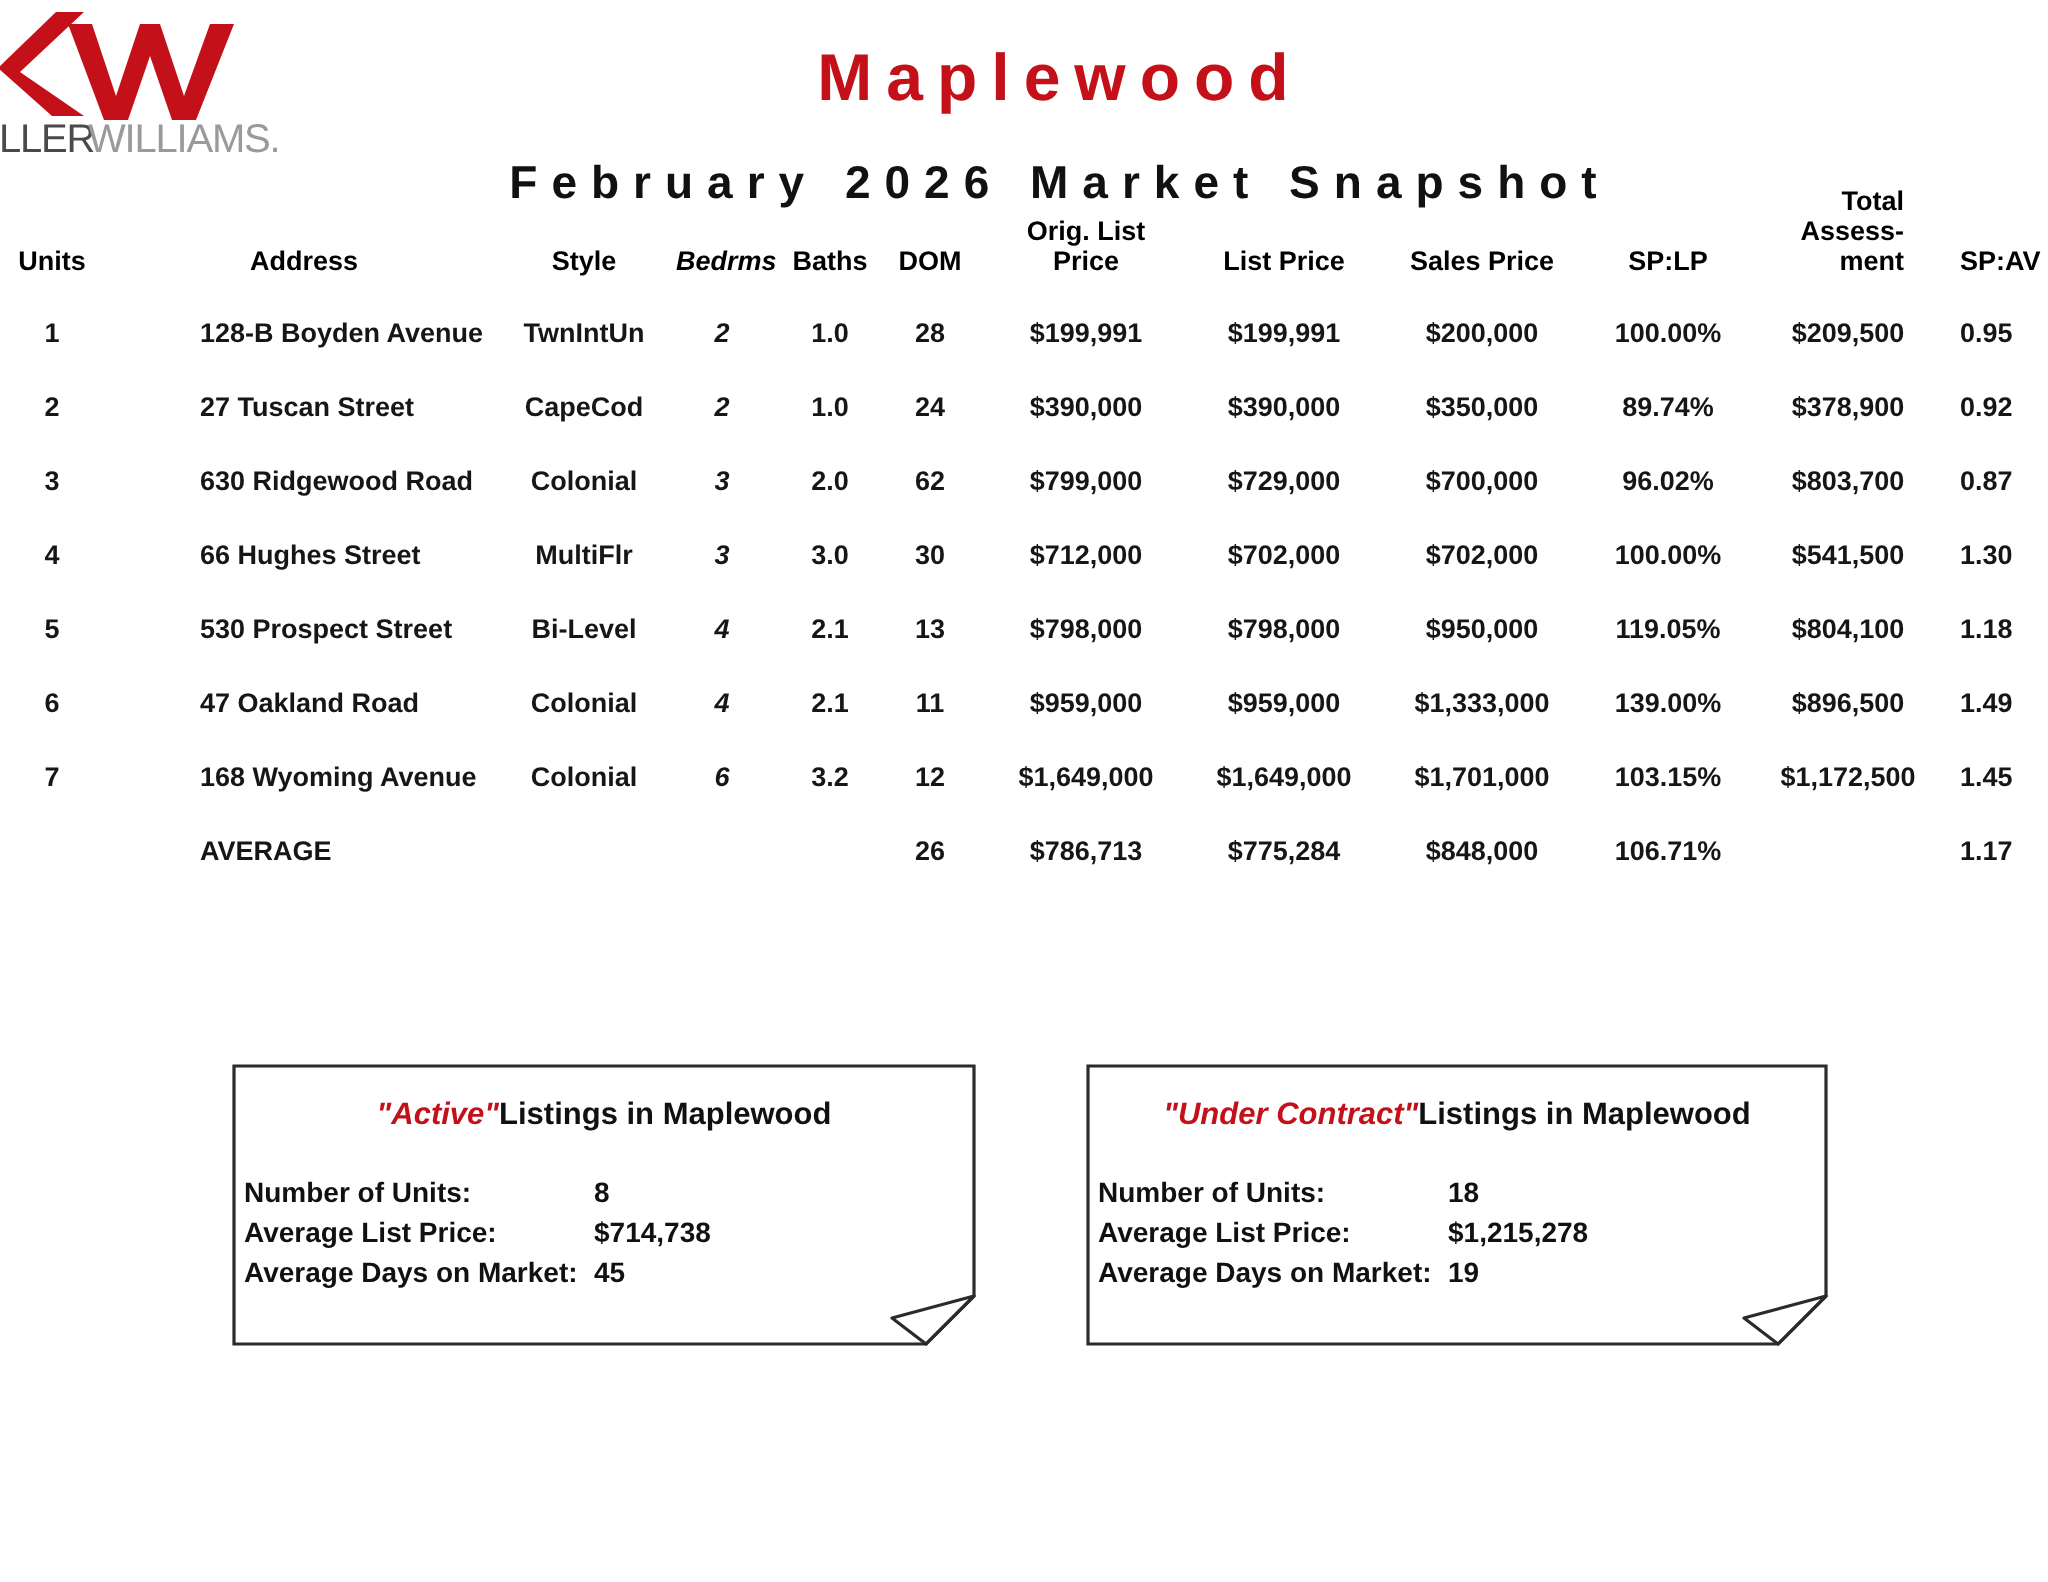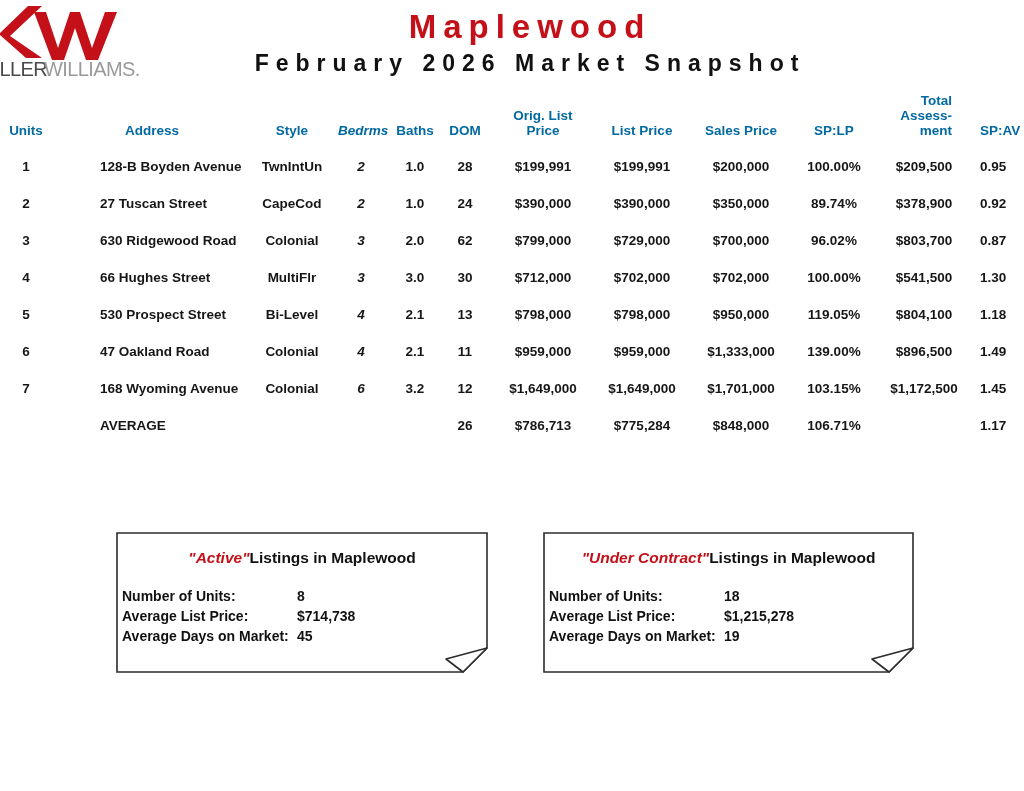--- a/index.html
+++ b/index.html
@@ -30,61 +30,61 @@
     left: -28px;
     top: 4px;
     width: 180px;
     height: 78px;
   }
   #kw-logo svg { display: block; }
 
   #title-block {
     position: absolute;
     left: 150px;
-    top: 8px;
+    top: 20px;
     width: 760px;
     text-align: center;
   }
   #main-title {
     font-size: 33px;
     font-weight: bold;
     color: #C41019;
     letter-spacing: 7px;
     line-height: 38px;
     white-space: nowrap;
     font-family: "Liberation Sans", sans-serif;
   }
   #sub-title {
     font-size: 23px;
     font-weight: bold;
     color: #111111;
     letter-spacing: 7px;
     line-height: 30px;
     white-space: nowrap;
-    margin-top: 2px;
+    margin-top: 18px;
     font-family: "Liberation Sans", sans-serif;
   }
 
   
   #table-wrap {
     position: absolute;
     left: 0;
     top: 93px;
     width: 1024px;
   }
   table.snapshot {
     width: 1024px;
     border-collapse: collapse;
     font-size: 13.5px;
     table-layout: fixed;
   }
   table.snapshot th {
     font-weight: bold;
     font-size: 13.5px;
-    color: #0369a1;
+    color: #000000;
     padding: 0 6px 10px 6px;
     vertical-align: bottom;
     line-height: 15px;
   }
   table.snapshot td {
     font-weight: bold;
     font-size: 13.5px;
     color: #161616;
     padding: 11px 6px 11px 6px;
     line-height: 15px;

